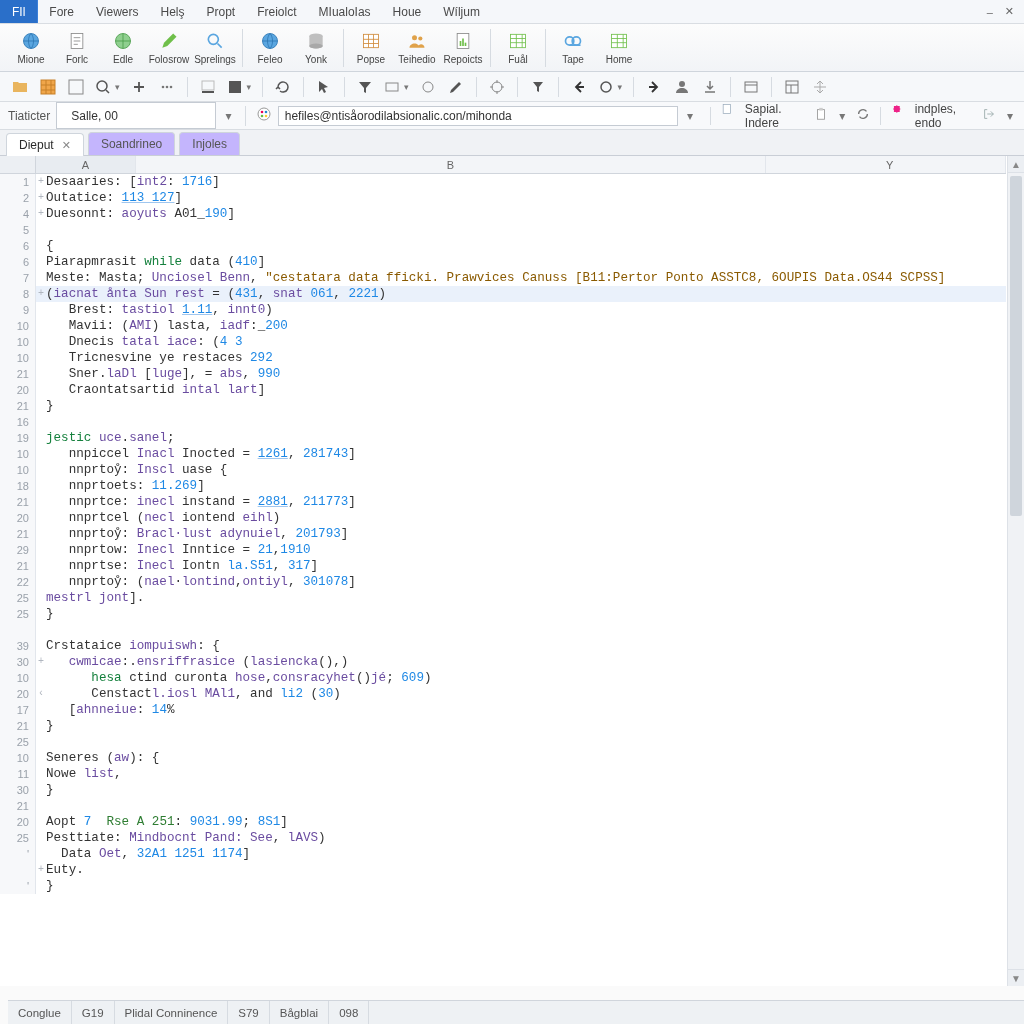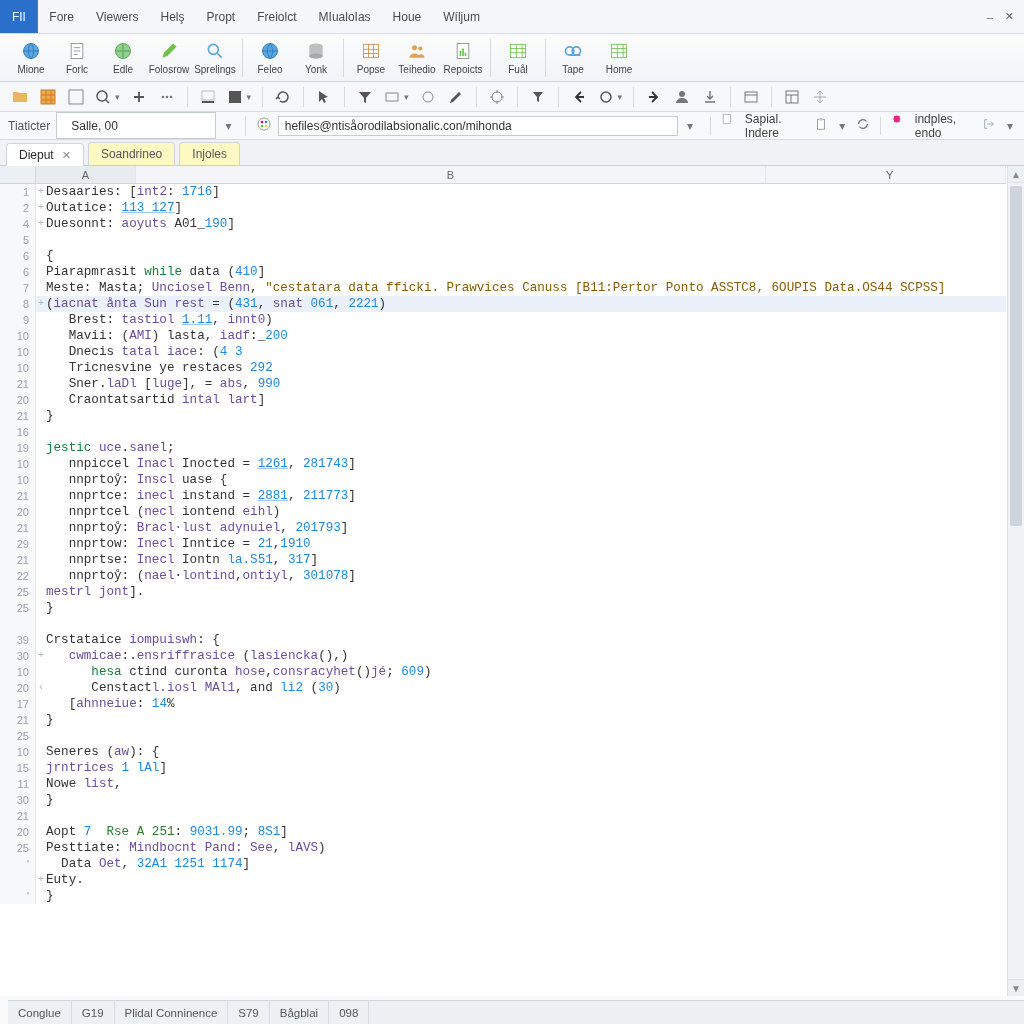--- a/index.html
+++ b/index.html
@@ -12,21 +12,21 @@
     height: 1024px;
     overflow: hidden;
     position: relative;
     user-select: none;
   }
 
   
   .menubar {
     display: flex;
     align-items: stretch;
-    height: 34px;
+    height: 24px;
     background: #f5f7fa;
     border-bottom: 1px solid #d9dde2;
   }
   .menubar .file-tab {
     background: #2a6fc9;
     color: #fff;
     padding: 0 12px;
     display: flex;
     align-items: center;
     font-size: 12px;
@@ -154,21 +154,21 @@
     display: flex;
     align-items: flex-end;
     height: 26px;
     background: #f0f2f5;
     border-bottom: 1px solid #c9ced6;
     padding: 0 6px;
     gap: 4px;
   }
   .sheettabs .tab {
     padding: 4px 12px 4px 12px;
-    background: #fef9c3;
+    background: #c4b5fd;
     border: 1px solid #cfd5dc;
     border-bottom: none;
     border-radius: 4px 4px 0 0;
     font-size: 12px;
     color: #555;
     display:flex;align-items:center;gap:6px;
   }
   .sheettabs .tab.active {
     background: #fff;
     color: #2a2a2a;
@@ -721,20 +721,25 @@
         <div class="ln">10</div>
         <div class="gut"></div>
         <div class="code">   nnpiccel <span class="fn ul">Inacl</span> Inocted = <span class="num-link">1261</span>, <span class="num">281743</span>]</div>
       </div>
       <div class="row">
         <div class="ln">10</div>
         <div class="gut"></div>
         <div class="code">   nnprtoẙ: <span class="fn ul">Inscl</span> uase {</div>
       </div>
       <div class="row">
+        <div class="ln">18</div>
+        <div class="gut"></div>
+        <div class="code">   nnprtoets: <span class="num">11.269</span>]</div>
+      </div>
+      <div class="row">
         <div class="ln">21</div>
         <div class="gut"></div>
         <div class="code">   nnprtce: <span class="fn ul">inecl</span> instand = <span class="num-link">2881</span>, <span class="num">211773</span>]</div>
       </div>
       <div class="row">
         <div class="ln">20</div>
         <div class="gut"></div>
         <div class="code">   nnprtcel (<span class="fn">necl</span> iontend <span class="fn">eihl</span>)</div>
       </div>
       <div class="row">
@@ -804,25 +809,20 @@
       </div>
       <div class="row">
         <div class="ln">25</div>
         <div class="gut"></div>
         <div class="code"></div>
       </div>
       <div class="row">
         <div class="ln">10</div>
         <div class="gut"></div>
         <div class="code">Seneres (<span class="fn">aw</span>): {</div>
-      </div>
-      <div class="row">
-        <div class="ln">15</div>
-        <div class="gut"></div>
-        <div class="code"><span class="fn">jrntrices</span> <span class="num">1 lAl</span>]</div>
       </div>
       <div class="row">
         <div class="ln">11</div>
         <div class="gut"></div>
         <div class="code">Nowe <span class="fn">list</span>,</div>
       </div>
       <div class="row">
         <div class="ln">30</div>
         <div class="gut"></div>
         <div class="code">}</div>

